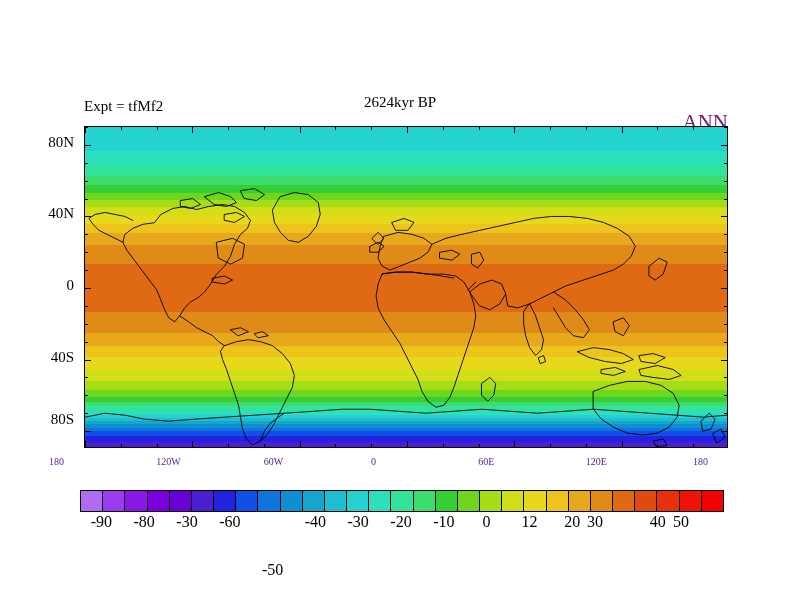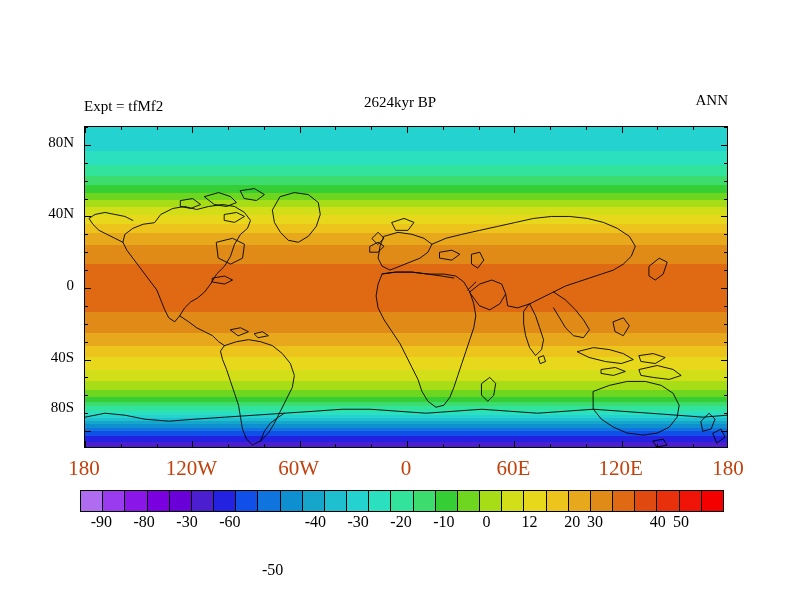--- a/index.html
+++ b/index.html
@@ -9,39 +9,39 @@
     overflow:hidden;position:relative;
   }
   #root{position:absolute;inset:0;}
 
   .title{
     position:absolute;left:0;right:0;top:56px;text-align:center;
     font-size:25px;color:#000;letter-spacing:.2px;
   }
   .expt{position:absolute;left:84px;top:98px;font-size:15px;color:#000;}
   .period{position:absolute;left:0;right:0;top:94px;text-align:center;font-size:15px;color:#000;}
-  .ann{position:absolute;right:72px;top:92px;font-size:15px;color:#000000;}
+  .ann{position:absolute;right:72px;top:110px;font-size:21px;color:#701a75;}
 
   
   #plot{
     position:absolute;left:84px;top:126px;width:644px;height:322px;
     border:1px solid #000;box-sizing:border-box;overflow:hidden;background:#2e9fd8;
   }
   #bands{position:absolute;inset:0;}
   .band{position:absolute;left:0;width:100%;}
   #mapsvg{position:absolute;inset:0;width:100%;height:100%;}
 
   
   .tickY{position:absolute;left:-1px;width:7px;height:1px;background:#000;}
   .tickYr{position:absolute;right:-1px;width:7px;height:1px;background:#000;}
   .tickX{position:absolute;bottom:-1px;height:7px;width:1px;background:#000;}
   .tickXt{position:absolute;top:-1px;height:7px;width:1px;background:#000;}
 
   .ylab{position:absolute;font-size:15px;color:#000;text-align:right;width:56px;}
-  .xlab{position:absolute;font-size:21px;color:#c2410c;text-align:center;width:70px;}
+  .xlab{position:absolute;font-size:10px;color:#4c1d95;text-align:left;width:70px;}
 
   
   #cbar{position:absolute;left:80px;top:490px;height:20px;width:642px;
         display:flex;border:1px solid #000;box-sizing:content-box;}
   #cbar .cell{flex:1 1 0;height:100%;border-right:1px solid #000;box-sizing:border-box;}
   #cbar .cell:last-child{border-right:none;}
   .cblab{position:absolute;font-size:16px;color:#000;text-align:center;width:60px;top:513px;}
 </style>
 </head>
 <body>
@@ -596,21 +596,21 @@
       <div class="cell" style="background: rgb(224, 74, 16);"></div>
       <div class="cell" style="background: rgb(232, 48, 12);"></div>
       <div class="cell" style="background: rgb(240, 20, 8);"></div>
       <div class="cell" style="background: rgb(244, 0, 0);"></div>
     </div>
 
 <div class="ylab" style="left: 18px; top: 133.889px;">80N</div>
     <div class="ylab" style="left: 18px; top: 205.444px;">40N</div>
     <div class="ylab" style="left: 18px; top: 277px;">0</div>
     <div class="ylab" style="left: 18px; top: 348.556px;">40S</div>
-    <div class="ylab" style="left: 18px; top: 399px;">80S</div>
+    <div class="ylab" style="left: 18px; top: 411px;">80S</div>
     <div class="xlab" style="left: 49px; top: 456px;">180</div>
     <div class="xlab" style="left: 156.333px; top: 456px;">120W</div>
     <div class="xlab" style="left: 263.667px; top: 456px;">60W</div>
     <div class="xlab" style="left: 371px; top: 456px;">0</div>
     <div class="xlab" style="left: 478.333px; top: 456px;">60E</div>
     <div class="xlab" style="left: 585.667px; top: 456px;">120E</div>
     <div class="xlab" style="left: 693px; top: 456px;">180</div>
     <div class="cblab" style="left: 71.4px;">-90</div>
     <div class="cblab" style="left: 114.2px;">-80</div>
     <div class="cblab" style="left: 157px;">-30</div>

